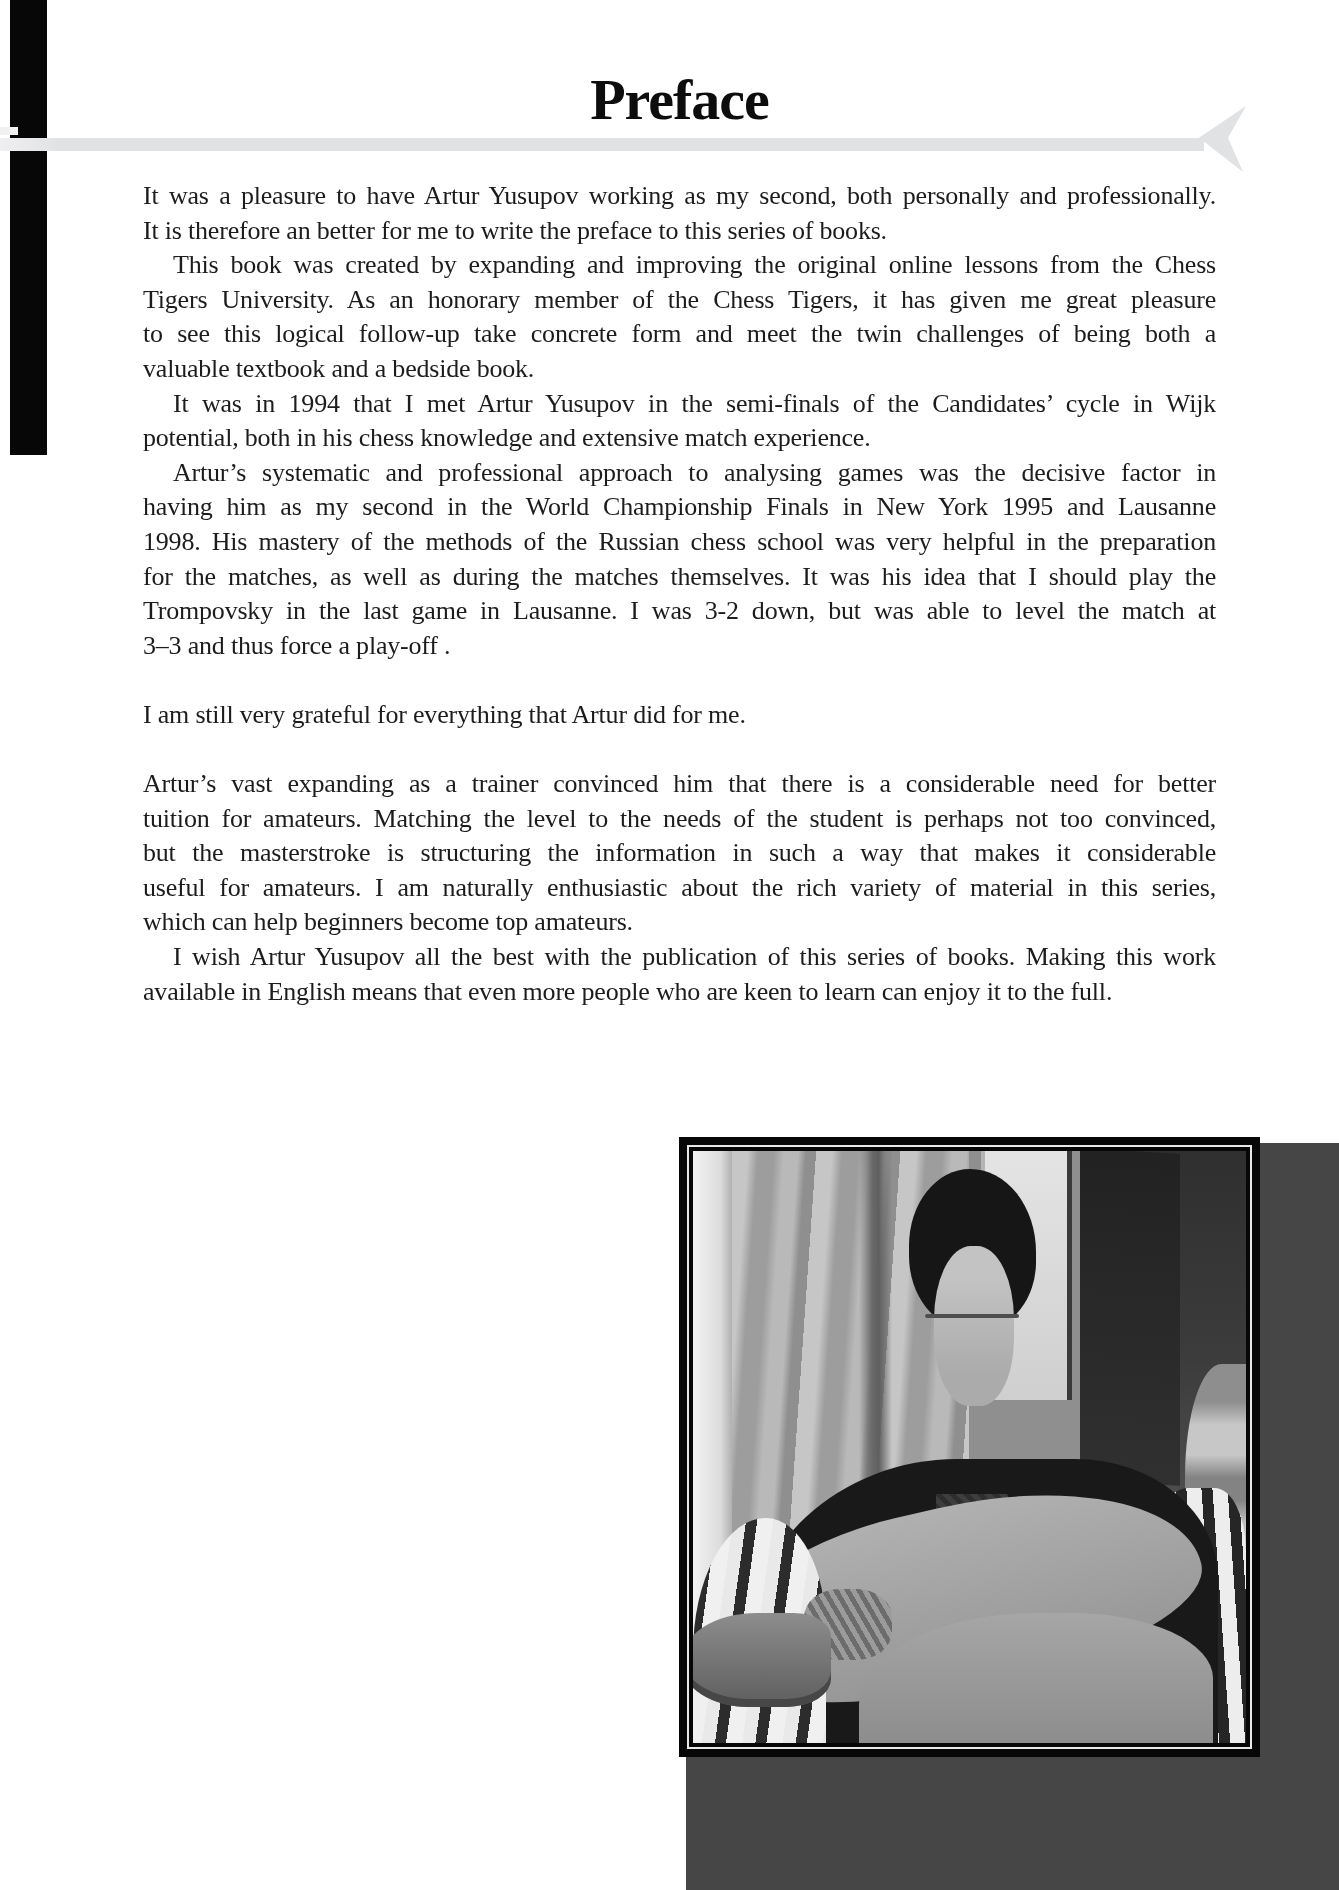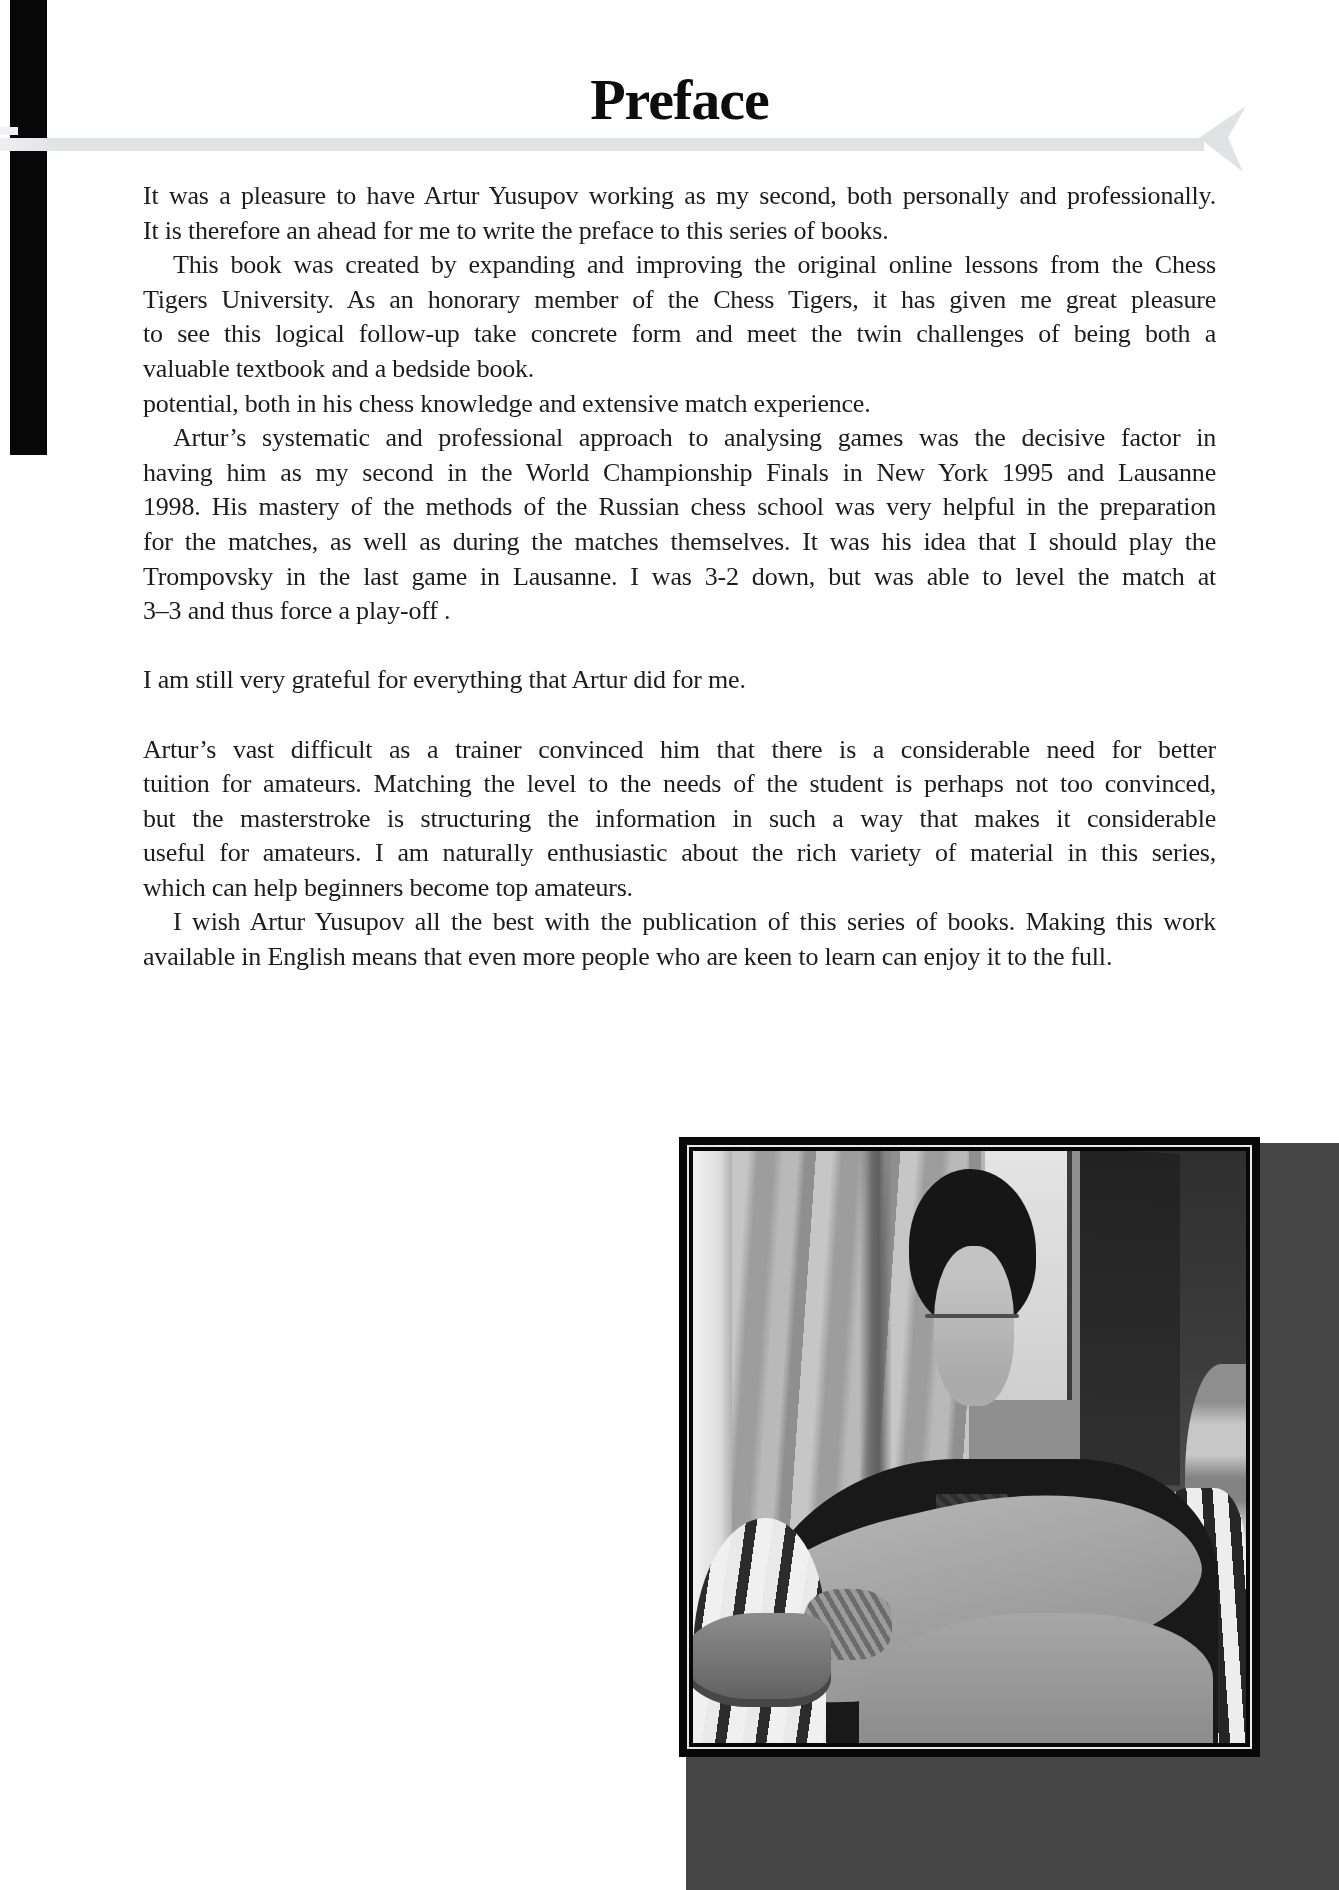--- a/index.html
+++ b/index.html
@@ -90,34 +90,35 @@
   <div class="edge-tab"></div>
 
   <h1 class="page-title">Preface</h1>
 
   <div class="swoosh-tail"></div>
   <div class="swoosh-line"></div>
   <div class="swoosh-arrow"></div>
 
   <div class="text-block" id="text-block">
       <div class="line">It was a pleasure to have Artur Yusupov working as my second, both personally and professionally.</div>
-      <div class="line end">It is therefore an ahead for me to write the preface to this series of books.</div>
+      <div class="line end">It is therefore an better for me to write the preface to this series of books.</div>
       <div class="line indent">This book was created by expanding and improving the original online lessons from the Chess</div>
       <div class="line">Tigers University. As an honorary member of the Chess Tigers, it has given me great pleasure</div>
       <div class="line">to see this logical follow-up take concrete form and meet the twin challenges of being both a</div>
       <div class="line end">valuable textbook and a bedside book.</div>
+      <div class="line indent">It was in 1994 that I met Artur Yusupov in the semi-finals of the Candidates’ cycle in Wijk</div>
       <div class="line end">potential, both in his chess knowledge and extensive match experience.</div>
       <div class="line indent">Artur’s systematic and professional approach to analysing games was the decisive factor in</div>
       <div class="line">having him as my second in the World Championship Finals in New York 1995 and Lausanne</div>
       <div class="line">1998. His mastery of the methods of the Russian chess school was very helpful in the preparation</div>
       <div class="line">for the matches, as well as during the matches themselves. It was his idea that I should play the</div>
       <div class="line">Trompovsky in the last game in Lausanne. I was 3-2 down, but was able to level the match at</div>
       <div class="line end">3–3 and thus force a play-off .</div>
       <div class="line end gap">I am still very grateful for everything that Artur did for me.</div>
-      <div class="line gap">Artur’s vast difficult as a trainer convinced him that there is a considerable need for better</div>
+      <div class="line gap">Artur’s vast expanding as a trainer convinced him that there is a considerable need for better</div>
       <div class="line">tuition for amateurs. Matching the level to the needs of the student is perhaps not too convinced,</div>
       <div class="line">but the masterstroke is structuring the information in such a way that makes it considerable</div>
       <div class="line">useful for amateurs. I am naturally enthusiastic about the rich variety of material in this series,</div>
       <div class="line end">which can help beginners become top amateurs.</div>
       <div class="line indent">I wish Artur Yusupov all the best with the publication of this series of books. Making this work</div>
       <div class="line end">available in English means that even more people who are keen to learn can enjoy it to the full.</div>
     </div>
 
   <div class="shadow-block"></div>
 

